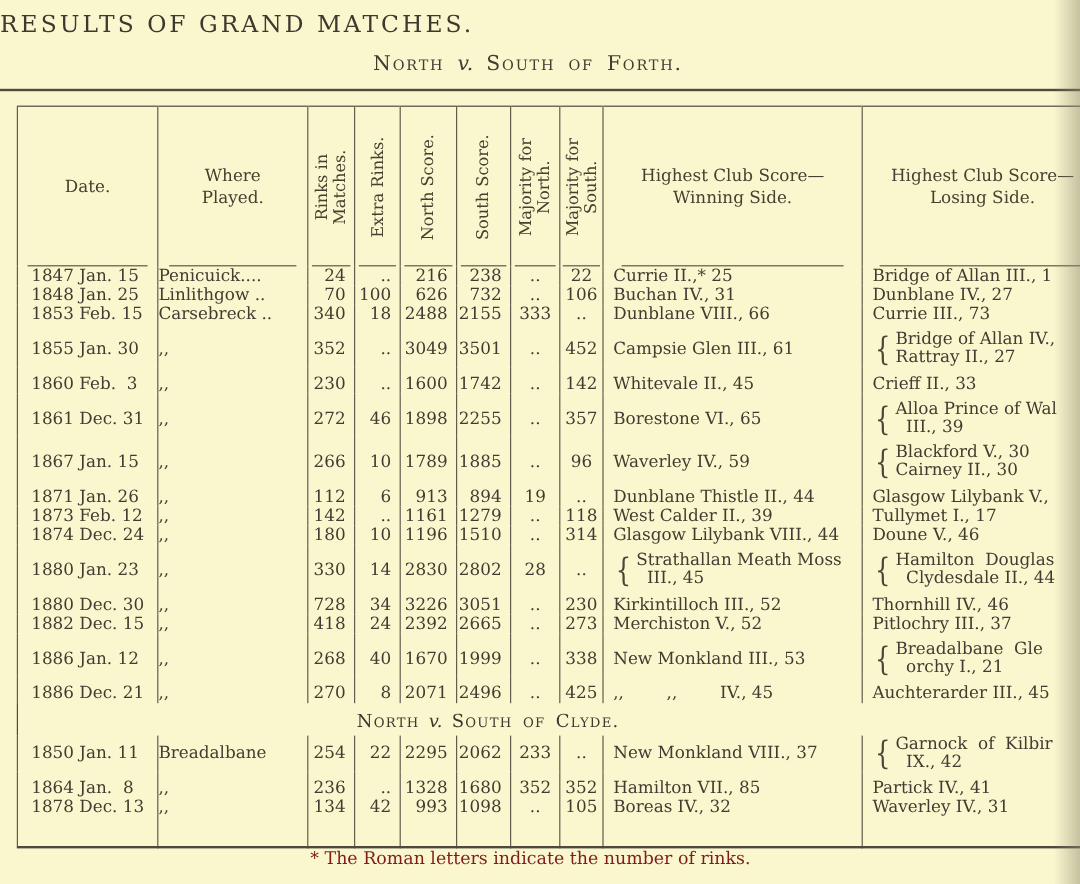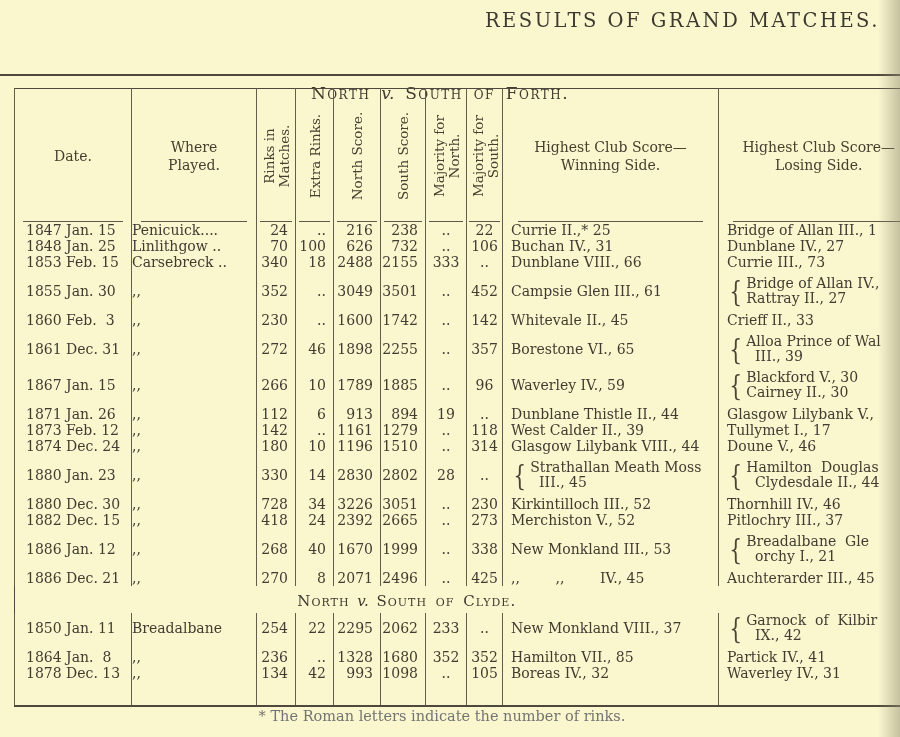--- a/index.html
+++ b/index.html
@@ -2,26 +2,26 @@
 <html><head>
 <meta charset="utf-8">
 <style>
   html,body { margin:0; padding:0; background:#888; }
   .page {
     position:relative; width:900px; height:737px; overflow:hidden;
     background:#faf7cf; color:#403c31;
     font-family:"DejaVu Serif","Liberation Serif",serif;
   }
   .title {
-    position:absolute; top:9px; left:0; width:880px; text-align:right;
+    position:absolute; top:9px; left:0; width:880px; text-align:left;
     font-size:19.5px; letter-spacing:2.5px; color:#3c392f;
   }
   .subtitle {
     position:absolute; top:43px; left:0; width:880px; text-align:center;
-    font-size:17px; letter-spacing:1.5px; word-spacing:4px;margin-top:40px;
+    font-size:17px; letter-spacing:1.5px; word-spacing:4px;
   }
   .sc { font-variant:small-caps; }
   .vs { font-style:italic; font-variant:normal; letter-spacing:0; }
   .toprule { position:absolute; top:74px; left:0; width:900px; border-top:2px solid #4d4a3d; }
   .tablewrap { position:absolute; top:88px; left:14px; }
   table {
     border-collapse:collapse; table-layout:fixed; width:904px;
     border-top:1.5px solid #4d4a3d; border-left:1.5px solid #4d4a3d; border-bottom:2px solid #4d4a3d;
   }
   th, td { border-left:1px solid #625d4d; }
@@ -52,21 +52,21 @@
   .line { white-space:pre; line-height:15px; }
   .bgroup { display:flex; align-items:center; }
   .brace { font-size:27px; line-height:1; margin-right:2px; transform:scaleX(.75); color:#4a4536; }
   .blines { display:flex; flex-direction:column; }
   td.section-heading {
     border-left:none; text-align:center; padding:7px 120px 4px 0;
     font-size:15px; letter-spacing:1px; word-spacing:3px; color:#3c392f;
   }
   .footnote {
     position:absolute; top:708px; left:0; width:884px; text-align:center;
-    font-size:14.5px; color:#737373;
+    font-size:14.5px; color:#7f1d1d;
   }
   .page-edge {
     position:absolute; top:0; right:0; width:22px; height:737px; z-index:5;
     background:linear-gradient(to right, rgba(150,143,115,0), rgba(146,139,112,.5));
   }
 </style>
 </head>
 <body>
 
 <div class="page">

